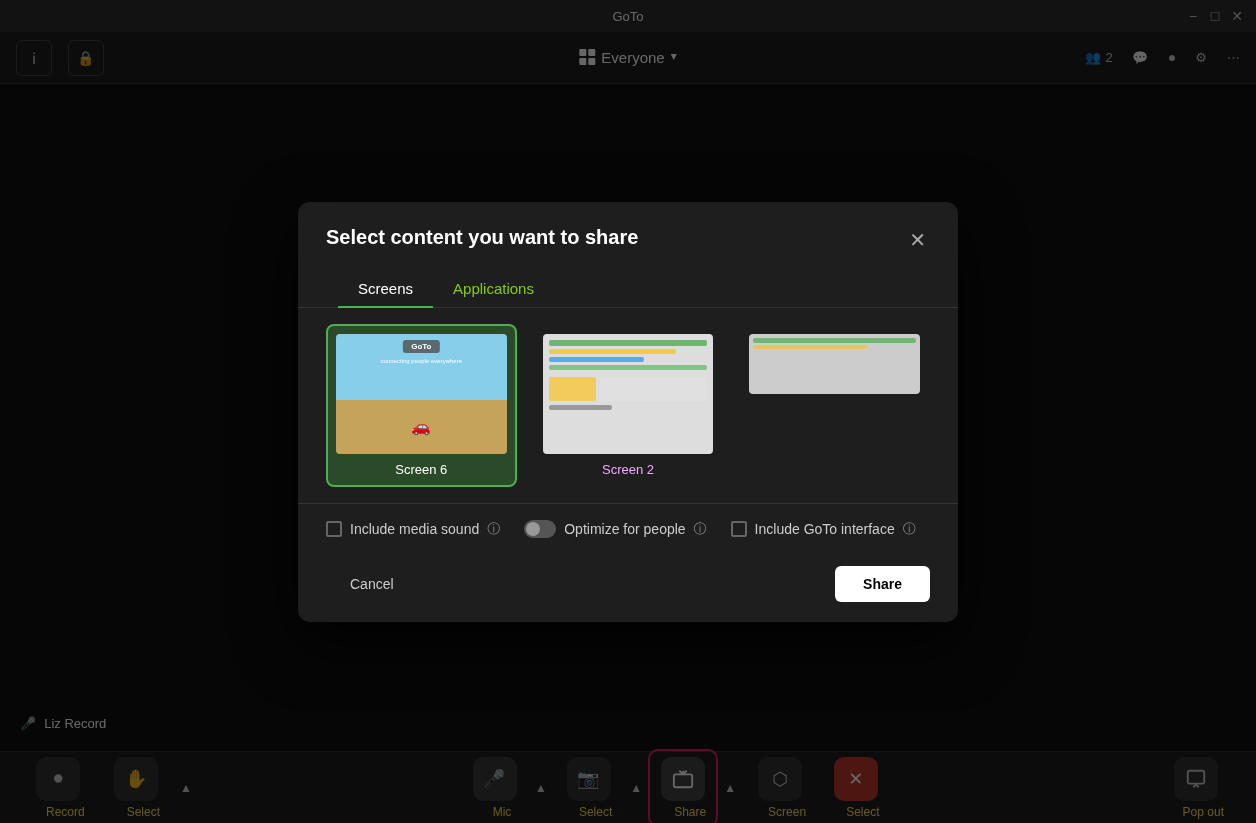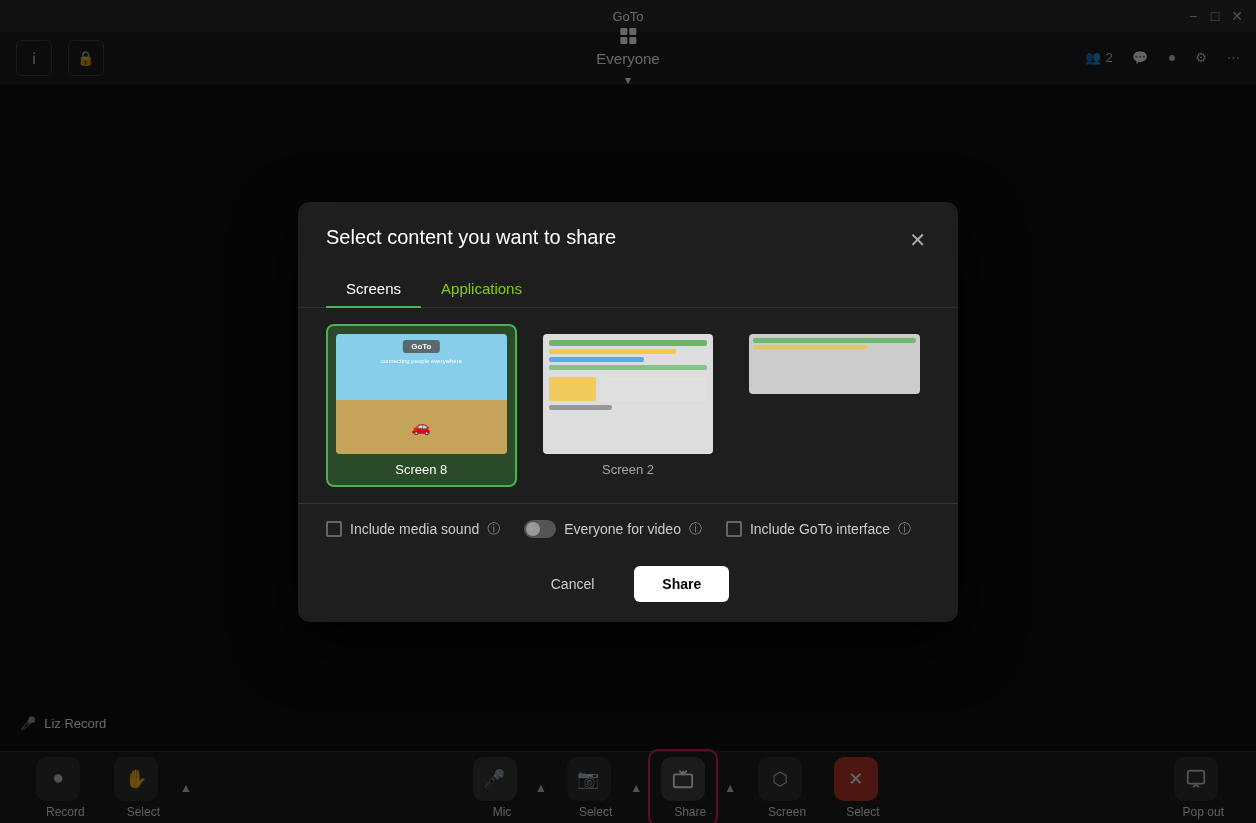--- a/index.html
+++ b/index.html
@@ -78,26 +78,24 @@
       align-items: center;
       justify-content: center;
       cursor: pointer;
       font-size: 16px;
     }
     .nav-center {
       position: absolute;
       left: 50%;
       transform: translateX(-50%);
       display: flex;
-      align-items: center;
       gap: 6px;
       color: #fff;
       font-size: 15px;
       cursor: pointer;
-      flex-direction: column;
     }
     .nav-center .grid-icon {
       display: grid;
       grid-template-columns: 1fr 1fr;
       gap: 2px;
       width: 16px;
       height: 16px;
     }
     .nav-center .grid-icon span {
       background: #fff;
@@ -172,21 +170,21 @@
       height: 44px;
       border-radius: 10px;
       background: #333;
       display: flex;
       align-items: center;
       justify-content: center;
       font-size: 20px;
     }
     .toolbar-btn .btn-label {
       font-size: 12px;
-      color: #e5e5e5;
+      color: #fde047;
       padding-left: 14px;
     }
     .toolbar-btn.highlighted {
       border: 2px solid #e91e63;
       border-radius: 10px;
       padding: 6px 10px;
     }
     .toolbar-btn.red-btn .icon-circle {
       background: #c0392b;
     }
@@ -225,37 +223,37 @@
       box-shadow: 0 20px 60px rgba(0,0,0,0.8);
     }
     .modal-header {
       padding: 24px 28px 0;
       display: flex;
       align-items: flex-start;
       justify-content: space-between;
     }
     .modal-title {
       font-size: 20px;
-      font-weight: 400;
+      font-weight: 700;
       color: #fff;
     }
     .modal-close {
       background: none;
       border: none;
       color: #aaa;
       cursor: pointer;
       font-size: 20px;
       line-height: 1;
       padding: 4px;
     }
 
     
     .modal-tabs {
       display: flex;
-      padding: 0 28px;
+      padding: 0 40px;
       margin-top: 16px;
       border-bottom: 1px solid #333;
     }
     .modal-tab {
       padding: 10px 20px;
       font-size: 15px;
       color: #84cc16;
       cursor: pointer;
       background: none;
       border: none;
@@ -314,21 +312,21 @@
     }
     .screen-thumb-inner {
       width: 100%;
       height: 100%;
       display: flex;
       align-items: center;
       justify-content: center;
     }
     .screen-label {
       font-size: 13px;
-      color: #a3a3a3;
+      color: #f0abfc;
     }
     .screen-item.selected .screen-label {
       color: #fff;
     }
 
     
     .thumb-screen1 {
       background: linear-gradient(135deg, #87ceeb 0%, #87ceeb 60%, #d4a76a 60%);
       position: relative;
     }
@@ -385,21 +383,21 @@
     }
     .option-info {
       color: #888;
       font-size: 13px;
     }
 
     
     .modal-footer {
       padding: 12px 28px 20px;
       display: flex;
-      justify-content: center;
+      justify-content: space-between;
       gap: 16px;
     }
     .btn-cancel {
       padding: 10px 24px;
       background: none;
       border: none;
       color: #ccc;
       font-size: 14px;
       cursor: pointer;
       border-radius: 6px;
@@ -565,21 +563,21 @@
       <div class="screen-grid">
 
         <div class="screen-item selected">
           <div class="screen-thumb">
             <div class="screen-thumb-inner thumb-screen1" style="background: linear-gradient(to bottom, #87CEEB 0%, #87CEEB 55%, #C4A35A 55%, #C4A35A 100%); position:relative;">
               <div style="position:absolute; top:6px; left:50%; transform:translateX(-50%); background:rgba(80,80,80,0.8); padding:2px 8px; border-radius:3px; font-size:8px; color:#fff; font-weight:bold;">GoTo</div>
               <div style="position:absolute; top:24px; left:50%; transform:translateX(-50%); text-align:center; font-size:6px; color:#fff; white-space:nowrap;">connecting people everywhere</div>
               <div style="position:absolute; bottom:18px; left:50%; transform:translateX(-50%); font-size:16px;">🚗</div>
             </div>
           </div>
-          <span class="screen-label">Screen 8</span>
+          <span class="screen-label">Screen 6</span>
         </div>
 
         <div class="screen-item">
           <div class="screen-thumb">
             <div class="screen-thumb-inner thumb-screen-generic" style="background:#ddd; padding:6px; flex-direction:column; justify-content:flex-start; align-items:stretch;">
               <div style="height:6px; background:#4caf50; border-radius:2px; margin-bottom:3px; opacity:0.8;"></div>
               <div style="height:5px; background:#ffc107; border-radius:2px; margin-bottom:3px; width:80%; opacity:0.7;"></div>
               <div style="height:5px; background:#2196f3; border-radius:2px; margin-bottom:3px; width:60%; opacity:0.7;"></div>
               <div style="height:5px; background:#4caf50; border-radius:2px; margin-bottom:3px; opacity:0.6;"></div>
               <div style="display:flex; gap:4px; margin-top:4px;">
@@ -607,21 +605,21 @@
     </div>
 
     <div class="modal-options">
       <label class="option-item">
         <div class="option-checkbox"></div>
         <span>Include media sound</span>
         <span class="option-info">ⓘ</span>
       </label>
       <label class="option-item">
         <div class="option-toggle"></div>
-        <span>Everyone for video</span>
+        <span>Optimize for people</span>
         <span class="option-info">ⓘ</span>
       </label>
       <label class="option-item">
         <div class="option-checkbox"></div>
         <span>Include GoTo interface</span>
         <span class="option-info">ⓘ</span>
       </label>
     </div>
 
     <div class="modal-footer">

